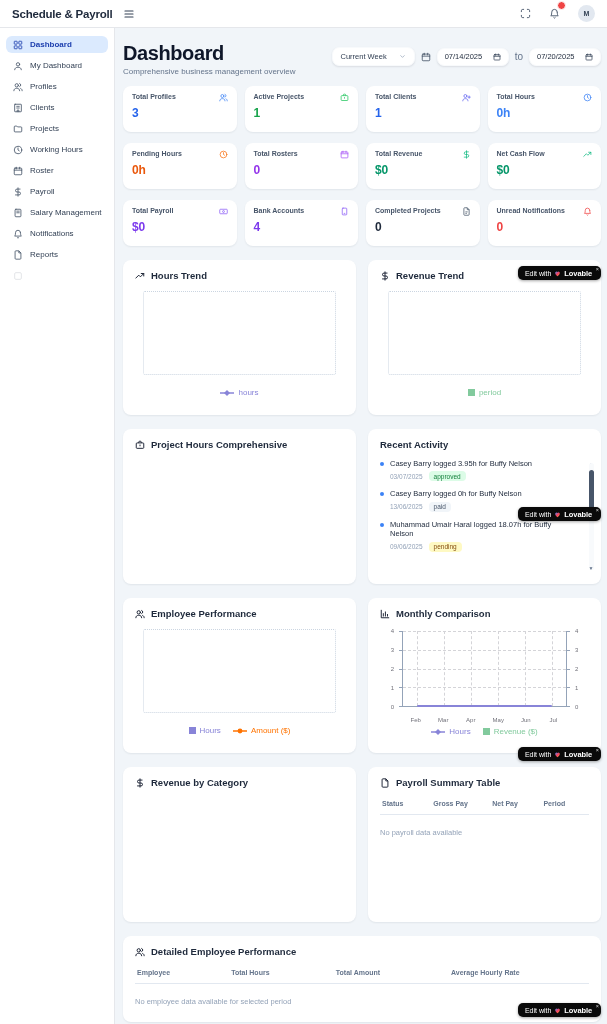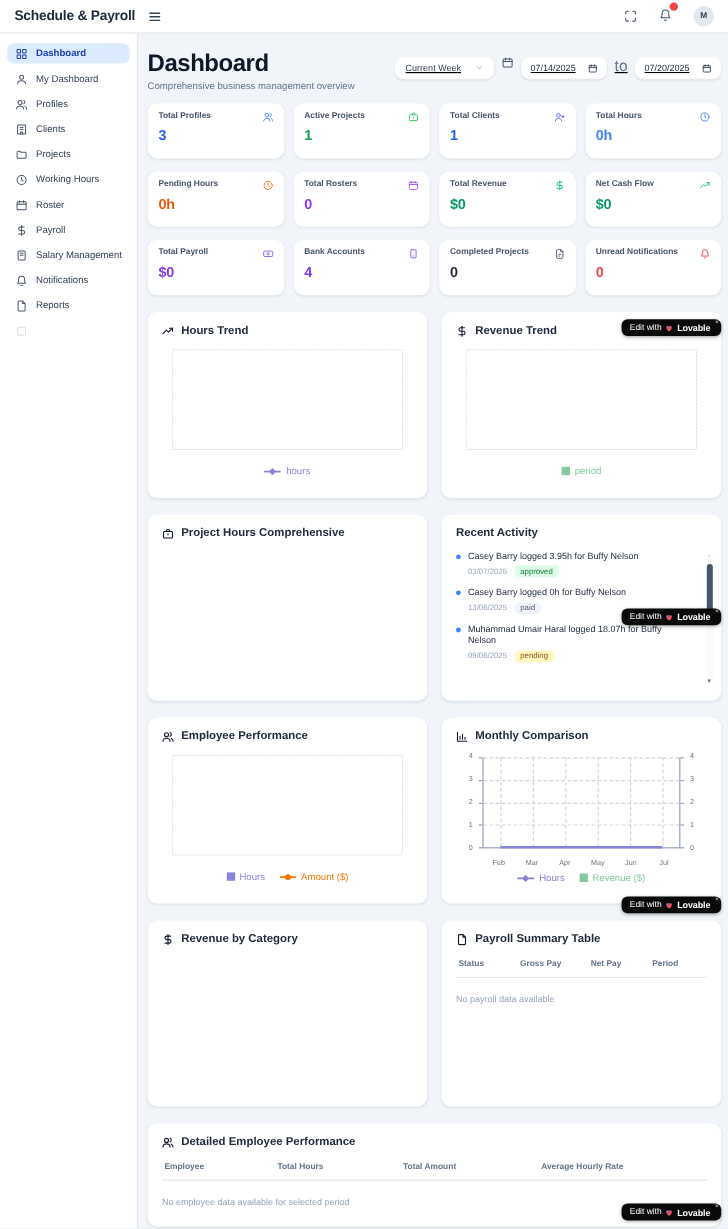--- a/index.html
+++ b/index.html
@@ -30,30 +30,30 @@
   .s-item .ic { width:10px; height:10px; color:#475569; flex:none; }
   .s-item.active { background:#dbeafe; color:#1e40af; font-weight:700; }
   .s-item.active .ic { color:#1e40af; }
   .s-item.faded { opacity:.18; }
   .main { flex:1; padding:14px 6px 0 8px; min-width:0; }
 
   
   .page-head { display:flex; justify-content:space-between; align-items:flex-start; }
   .page-title { font-size:20px; font-weight:800; color:#0f172a; letter-spacing:-.4px; }
   .page-sub { font-size:8px; color:#64748b; margin-top:2px; }
-  .controls { display:flex; gap:6px; margin-top:5px;text-decoration:underline; }
+  .controls { display:flex; align-items:center; gap:6px; margin-top:5px; }
   .pill { background:#fff; border-radius:7px; box-shadow:0 1px 2px rgba(15,23,42,.1); border:1px solid #f8fafc; }
   .select { display:flex; align-items:center; gap:12px; padding:4px 8px; font-size:7.5px; color:#334155; cursor:pointer; }
   .chev { width:7px; height:7px; color:#94a3b8; }
   .cal-btn { width:10px; height:10px; color:#475569; cursor:pointer; }
   .date-input { display:flex; align-items:center; gap:4px; padding:3.5px 7px; }
   .date-input input { border:none; outline:none; width:44px; font-size:7.5px; color:#1e293b;
                       font-family:inherit; background:transparent; }
   .date-input .ic { width:8px; height:8px; color:#334155; }
-  .to-label { font-size:13px; color:#64748b; }
+  .to-label { font-size:10px; color:#64748b; }
 
   
   .stats { display:grid; grid-template-columns:repeat(4,1fr); gap:11px 8px; margin-top:10px; }
   .stat-card { background:#fff; border-radius:8px; box-shadow:0 1px 2px rgba(15,23,42,.07); padding:7px 9px; height:46px; }
   .stat-top { display:flex; justify-content:space-between; align-items:flex-start; }
   .stat-label { font-size:7px; color:#475569; font-weight:600; }
   .stat-ic { width:9px; height:9px; flex:none; }
   .stat-value { font-size:12px; font-weight:800; margin-top:4px; letter-spacing:-.2px; }
 
   

